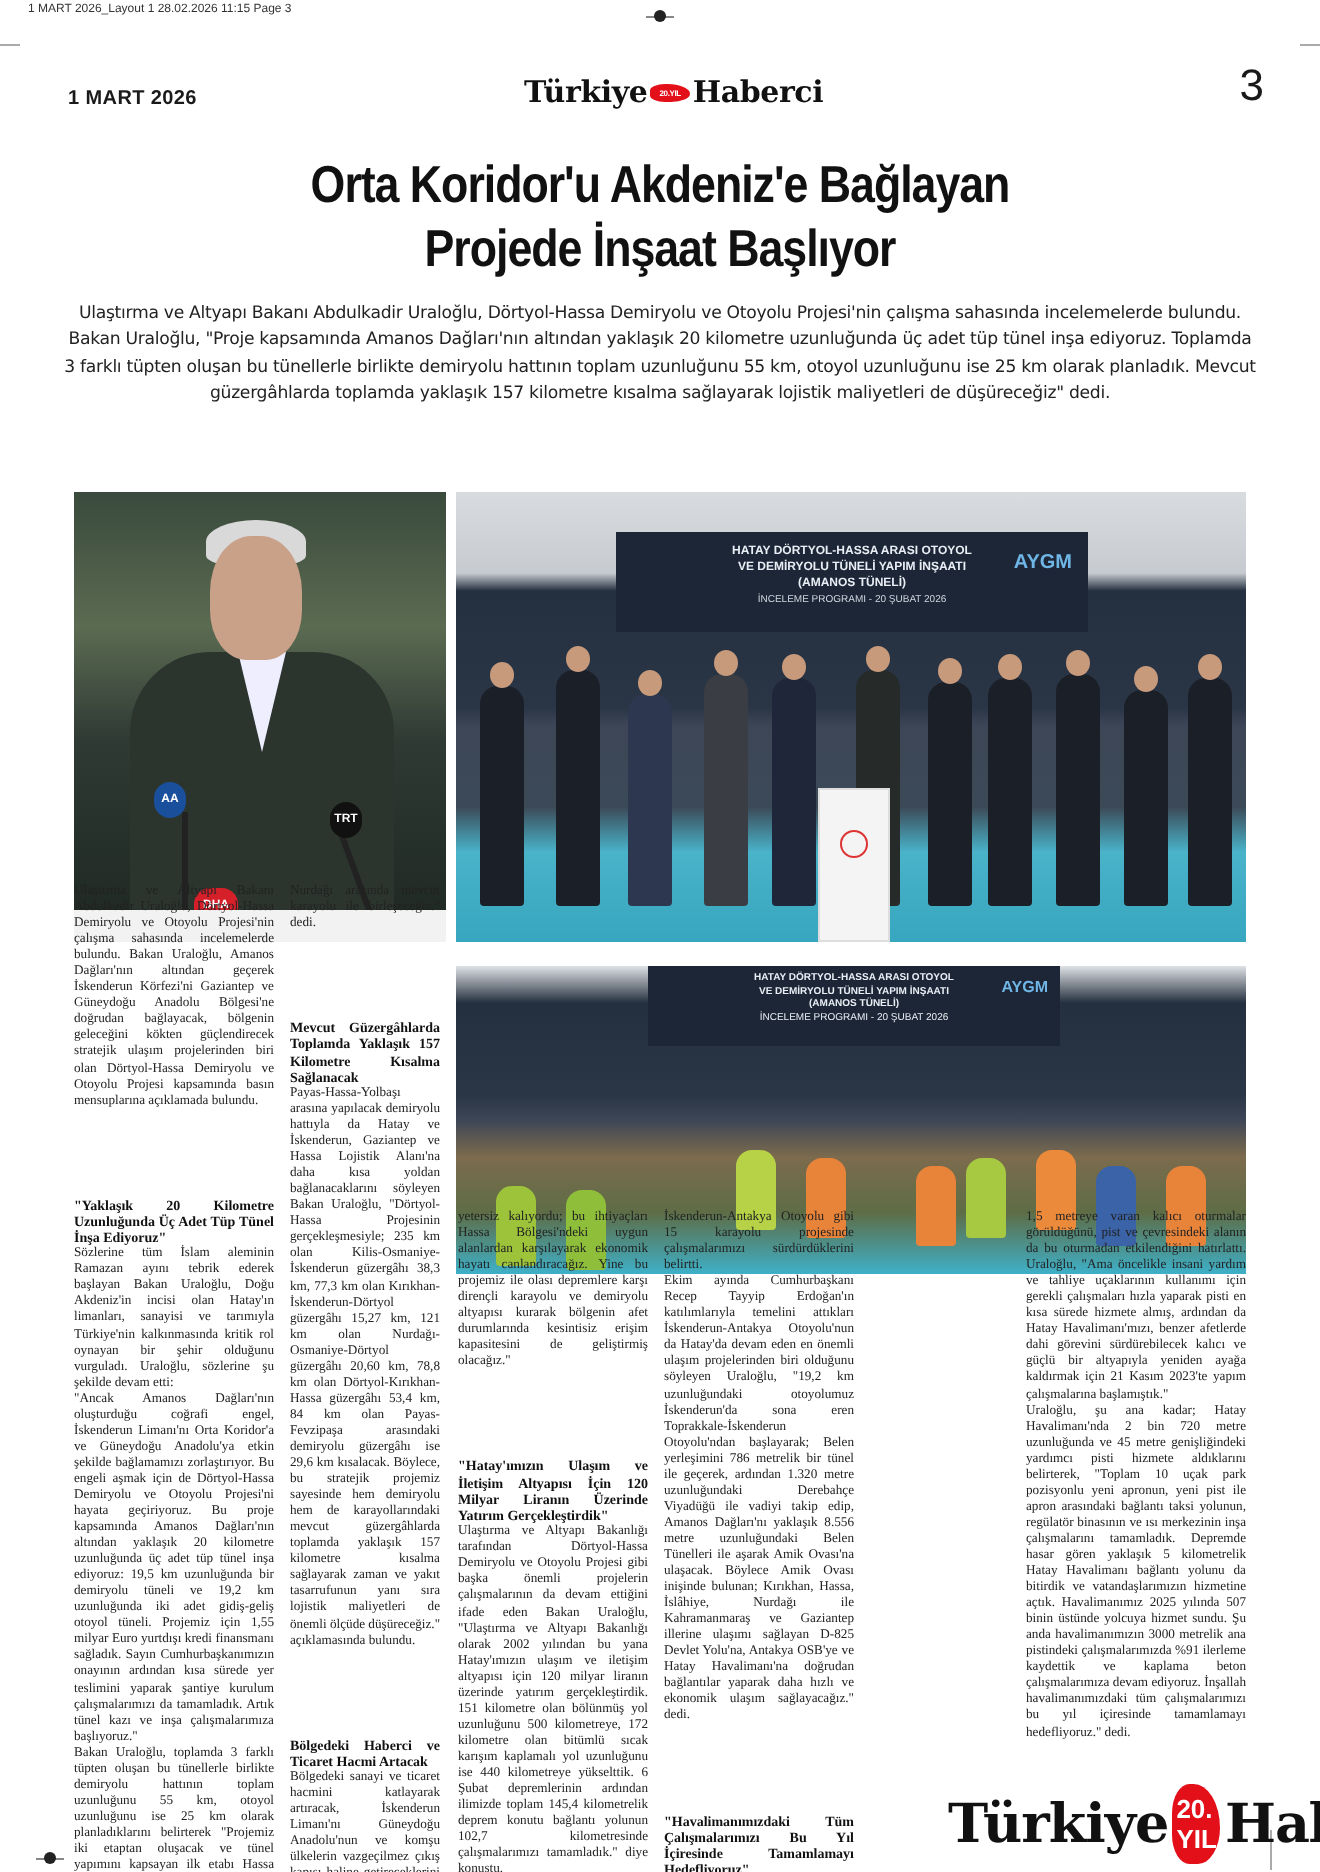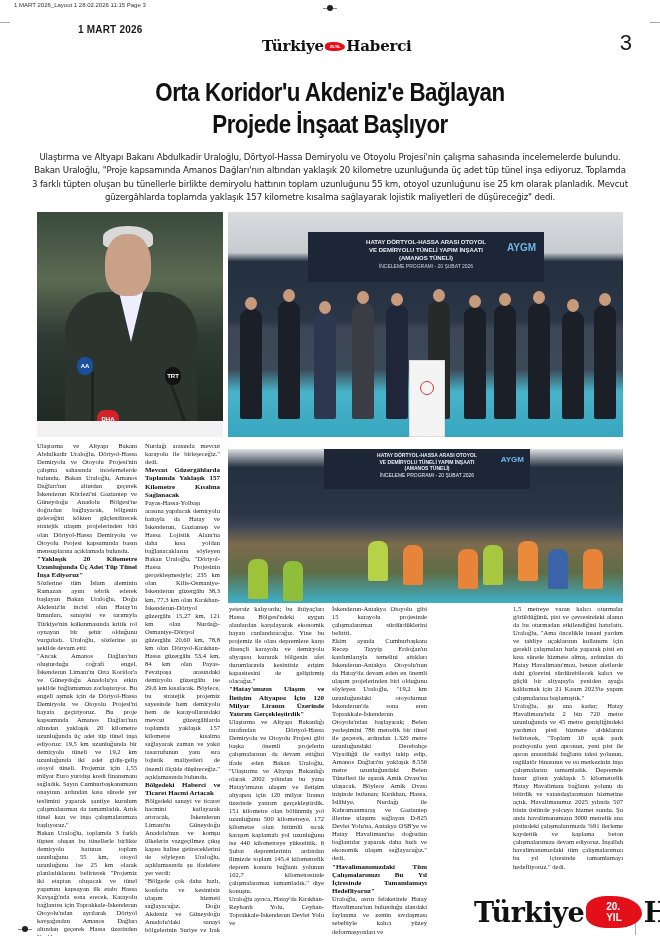--- a/index.html
+++ b/index.html
@@ -2,27 +2,27 @@
 <html><head>
 <meta charset="utf-8">
 <style>
   html, body { margin: 0; padding: 0; background: #ffffff; }
   body { width: 660px; height: 936px; position: relative; overflow: hidden; font-family: "Liberation Serif", serif; color: #1a1a1a; }
   .slug { position: absolute; left: 14px; top: 2px; font-family: "Liberation Sans", sans-serif; font-size: 6px; color: #333; }
   .reg-mark { position: absolute; width: 14px; height: 8px; }
   .reg-mark::before { content: ""; position: absolute; left: 0; right: 0; top: 3.5px; height: 1px; background: #888; }
   .reg-mark::after { content: ""; position: absolute; left: 4px; top: 1px; width: 6px; height: 6px; border-radius: 50%; background: #222; }
   .crop-line { position: absolute; background: #aaa; }
-  .date { position: absolute; left: 34px; top: 24px; font-family: "Liberation Sans", sans-serif; font-size: 10px; font-weight: bold; letter-spacing: 0.2px; margin-left: 44px; }
+  .date { position: absolute; left: 34px; top: 44px; font-family: "Liberation Sans", sans-serif; font-size: 10px; font-weight: bold; letter-spacing: 0.2px; }
   .page-num { position: absolute; right: 28px; top: 30px; font-family: "Liberation Sans", sans-serif; font-size: 22px; }
   .masthead { position: absolute; left: 262px; top: 36px; height: 20px; display: flex; align-items: center; font-family: "DejaVu Serif", serif; font-weight: bold; font-size: 15px; color: #111; letter-spacing: -0.2px; }
   .masthead .flag { display: inline-block; background: #e3101a; color: #fff; font-family: "Liberation Sans", sans-serif; font-size: 4px; padding: 2px 5px; margin: 0 1px; border-radius: 40% 60% 50% 40%; }
   .headline { position: absolute; left: 0; right: 0; top: 76px; text-align: center; font-family: "Liberation Sans", sans-serif; font-weight: bold; font-size: 26px; line-height: 32px; letter-spacing: -0.6px; color: #111; transform: scaleX(0.86); }
   .lead { position: absolute; left: 32px; right: 32px; top: 151px; text-align: center; font-family: "DejaVu Sans", sans-serif; font-size: 8.6px; line-height: 13.4px; color: #222; letter-spacing: -0.15px; }
-  .photo { position: absolute; overflow: hidden; }
+  .photo { position: absolute; overflow: hidden; margin-top: 34px; }
   .photo-1 { left: 37px; top: 212px; width: 186px; height: 225px; background: linear-gradient(180deg,#3a4a3c 0%,#5b6b52 30%,#2f3a34 55%,#1e2721 100%); }
   .photo-2 { left: 228px; top: 212px; width: 395px; height: 225px; background: linear-gradient(180deg,#d9dcdf 0%,#c7cbd0 18%,#243040 22%,#2a3546 48%,#3d4656 52%,#3c4a58 70%,#49b3c9 80%,#37a6bf 100%); }
   .photo-3 { left: 228px; top: 449px; width: 395px; height: 154px; background: linear-gradient(180deg,#dfe2e5 0%,#24303f 12%,#2a3546 42%,#3d4656 50%,#7c6b4d 62%,#5e6d46 80%,#3eb0c8 100%); }
   .banner { position: absolute; left: 80px; top: 20px; width: 236px; height: 50px; background: #1d2636; color: #e9eef5; font-family: "Liberation Sans", sans-serif; font-weight: bold; font-size: 6px; text-align: center; line-height: 8px; padding-top: 6px; box-sizing: border-box; }
   .banner .sub { font-weight: normal; font-size: 5px; color: #cfd6df; }
   .banner .logo { position: absolute; right: 8px; top: 12px; color: #6fb6e6; font-size: 10px; font-weight: bold; }
   .banner3 { position: absolute; left: 96px; top: 0; width: 206px; height: 40px; background: #1d2636; color: #e9eef5; font-family: "Liberation Sans", sans-serif; font-weight: bold; font-size: 5px; text-align: center; line-height: 6.5px; padding-top: 3px; box-sizing: border-box; }
   .banner3 .logo { position: absolute; right: 6px; top: 8px; color: #6fb6e6; font-size: 8px; font-weight: bold; }
   .person { position: absolute; bottom: 18px; width: 22px; height: 120px; background: #1b1f27; border-radius: 9px 9px 2px 2px; }
   .person::before { content: ""; position: absolute; left: 5px; top: -12px; width: 12px; height: 13px; background: #c89a7c; border-radius: 50%; }
@@ -33,23 +33,23 @@
   .minister-face { position: absolute; left: 68px; top: 22px; width: 46px; height: 62px; background: #c9a088; border-radius: 45% 45% 40% 40%; }
   .minister-hair { position: absolute; left: 66px; top: 14px; width: 50px; height: 22px; background: #d9d9d9; border-radius: 50% 50% 20% 20%; }
   .minister-suit { position: absolute; left: 28px; top: 80px; width: 132px; height: 145px; background: #2b352e; border-radius: 40px 40px 0 0; }
   .minister-shirt { position: absolute; left: 82px; top: 80px; width: 24px; height: 50px; background: #eef; clip-path: polygon(0 0,100% 0,50% 100%); }
   .mic { position: absolute; width: 16px; height: 18px; border-radius: 8px; font-family: "Liberation Sans", sans-serif; font-size: 6px; font-weight: bold; color: #fff; text-align: center; line-height: 18px; }
   .mic-stick { position: absolute; width: 3px; background: #222; }
   .lectern { position: absolute; left: 0; bottom: 0; width: 186px; height: 16px; background: #f2f2f2; }
   .columns { position: absolute; top: 440px; font-size: 6.6px; line-height: 8.05px; color: #222; text-align: justify; hyphens: auto; }
   .col { position: absolute; }
   .col p { margin: 0; text-indent: 0; }
-  .col .sub { font-weight: bold; color: #111; font-size: 7px; line-height: 8.2px; }
+  .col .sub { font-weight: bold; color: #111; font-size: 7px; line-height: 8.2px; margin-top: 44px; }
   .masthead-bottom { position: absolute; left: 474px; top: 895px; height: 34px; display: flex; align-items: center; font-family: "DejaVu Serif", serif; font-weight: bold; font-size: 27px; color: #111; letter-spacing: -0.5px; }
-  .masthead-bottom .flag { display: inline-block; background: #e3101a; color: #fff; font-family: "Liberation Sans", sans-serif; font-size: 10px; font-weight: bold; padding: 5px 20px; margin: 0 2px; border-radius: 40% 60% 50% 40%; letter-spacing: 0; }
+  .masthead-bottom .flag { display: inline-block; background: #e3101a; color: #fff; font-family: "Liberation Sans", sans-serif; font-size: 13px; font-weight: bold; padding: 5px 2px; margin: 0 2px; border-radius: 40% 60% 50% 40%; letter-spacing: 0; }
 </style>
 </head>
 <body>
 
 <div class="slug">1 MART 2026_Layout 1 28.02.2026 11:15 Page 3</div>
 <div class="reg-mark" style="left:323px;top:4px;"></div>
 <div class="reg-mark" style="left:18px;top:925px;"></div>
 <div class="crop-line" style="left:0;top:22px;width:10px;height:1px;"></div>
 <div class="crop-line" style="right:0;top:22px;width:10px;height:1px;"></div>
 <div class="crop-line" style="right:24px;top:915px;width:1px;height:20px;"></div>

